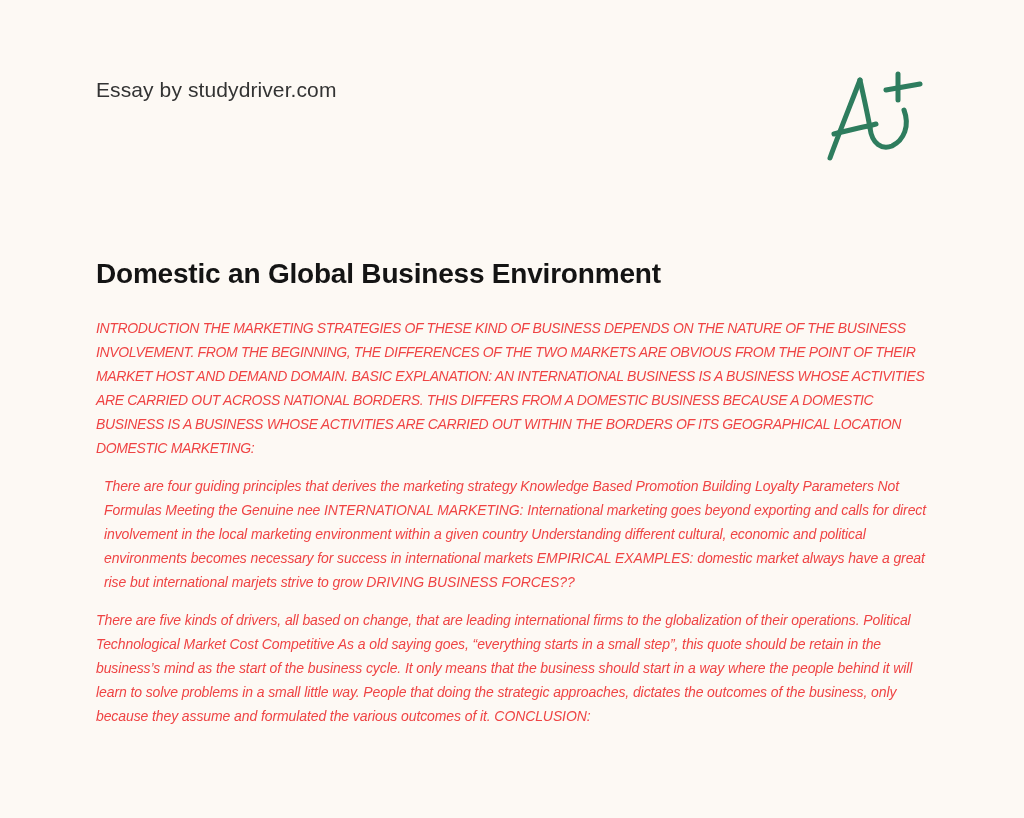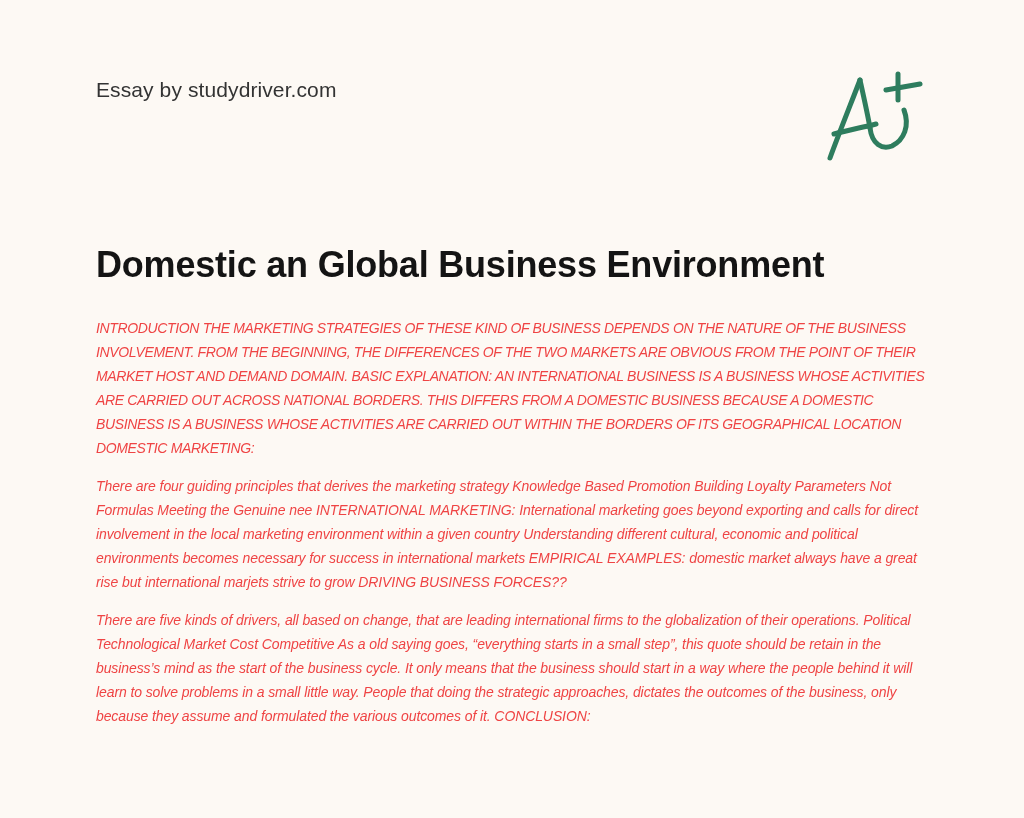--- a/index.html
+++ b/index.html
@@ -43,44 +43,44 @@
     .logo {
       position: absolute;
       left: 820px;
       top: 66px;
       width: 110px;
       height: 100px;
     }
     .doc-title {
       position: absolute;
       left: 96px;
-      top: 246px;
+      top: 255px;
       margin: 0;
-      font-size: 36px;
+      font-size: 28px;
       line-height: 38px;
       font-weight: bold;
       color: #141414;
       letter-spacing: -0.2px;
       white-space: nowrap;
     }
     .body-text {
       position: absolute;
       left: 96px;
       top: 316px;
       width: 832px;
     }
     .body-text p {
       margin: 0 0 14px 0;
       font-size: 14px;
       line-height: 24px;
       color: #ef4444;
       font-style: italic;
     }
     .body-text p.p1 { letter-spacing: -0.35px; }
-    .body-text p.p2 { letter-spacing: -0.1px; }
+    .body-text p.p2 { letter-spacing: -0.1px; margin-left: 8px; }
     .body-text p.p3 { letter-spacing: -0.1px; }
   </style>
 </head>
 <body>
 
 <header class="site-header">
   <h2 class="essay-by">Essay by studydriver.com</h2>
 </header>
 
 <div class="logo">

